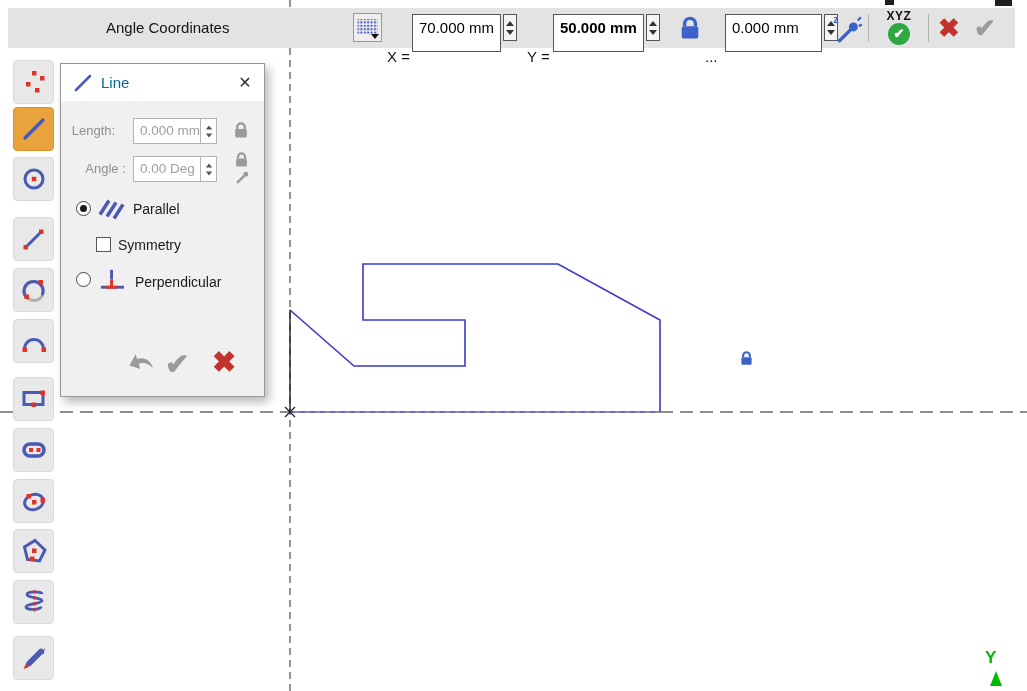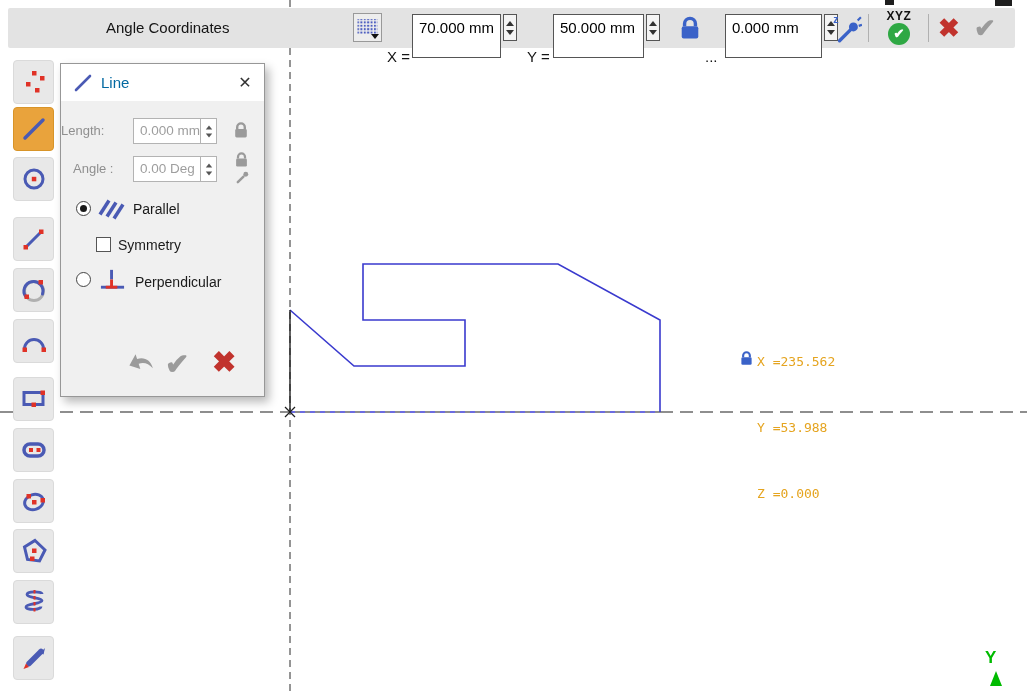--- a/index.html
+++ b/index.html
@@ -16,21 +16,21 @@
   .shape-dash{stroke:#6b6be0;stroke-width:2;stroke-dasharray:5 5;}
   .shape{stroke:var(--shape-blue,#3a3ace);stroke-width:1.6;fill:none;}
   .shape-dark{stroke:#1f1f1f;stroke-width:1.4;}
   .origin line{stroke:#1f1f1f;stroke-width:1.2;}
 
   
   #toolbar{left:8px;top:8px;width:1007px;height:40px;background:#e3e3e3;
            border-radius:2px;z-index:5;}
   .tb-text{font-size:15px;color:#141414;line-height:40px;white-space:nowrap;}
   .inputbox{height:25px;background:#fff;border:1px solid #555;display:flex;
-            align-items:center;padding:0 3px 17px 6px;font-size:15px;color:#000;}
+            align-items:center;padding:0 3px 11px 6px;font-size:15px;color:#000;}
   .inputbox input{border:none;outline:none;font:inherit;color:inherit;width:100%;
             background:transparent;padding:0;}
   .spin{width:14px;height:27px;border:1px solid #555;background:#f4f4f4;
         margin-left:2px;display:flex;flex-direction:column;align-items:center;
         justify-content:center;gap:4px;box-sizing:border-box;}
   .tri-up{width:0;height:0;border-left:4px solid transparent;
           border-right:4px solid transparent;border-bottom:5px solid #333;}
   .tri-dn{width:0;height:0;border-left:4px solid transparent;
           border-right:4px solid transparent;border-top:5px solid #333;}
   .wrap{display:flex;align-items:flex-start;}
@@ -59,21 +59,21 @@
   .rdl{stroke:var(--marker-red,#e03227);}
 
   
   #dialog{left:60px;top:63px;width:205px;height:334px;background:#f0f0f0;
           border:1px solid #979797;box-shadow:4px 5px 9px rgba(0,0,0,.28);
           z-index:6;box-sizing:border-box;}
   #dlg-header{left:0;top:0;width:100%;height:37px;background:#fff;}
   #dlg-title{left:40px;top:0;line-height:37px;font-size:15px;color:#0369a1;}
   #dlg-close{left:172px;top:7px;width:24px;height:24px;font-size:16px;color:#333;
              text-align:center;line-height:24px;}
-  .dlg-label{width:65px;text-align:left;font-size:13px;color:#8f8f8f;line-height:26px;}
+  .dlg-label{width:65px;text-align:center;font-size:13px;color:#8f8f8f;line-height:26px;}
   .dlg-input{left:72px;width:84px;height:26px;background:#fff;border:1px solid #b3b3b3;
              box-sizing:border-box;font-size:13.5px;color:#9e9e9e;line-height:24px;
              padding-left:6px;position:absolute;}
   .dlg-input input{border:none;outline:none;font:inherit;color:inherit;width:60px;
              background:transparent;padding:0;}
   .dlg-spin{position:absolute;right:0;top:0;bottom:0;width:15px;border-left:1px solid #b3b3b3;
              display:flex;flex-direction:column;align-items:center;justify-content:center;gap:3px;}
   .dlg-spin .tri-up{border-bottom-color:#555;transform:scale(.8);}
   .dlg-spin .tri-dn{border-top-color:#555;transform:scale(.8);}
   .radio{width:15px;height:15px;border:1.5px solid #444;border-radius:50%;
@@ -139,21 +139,21 @@
         <input value="70.000 mm" style="">
       </div>
       <div class="spin">
         <div class="tri-up"></div>
         <div class="tri-dn"></div>
       </div>
     </div>
 
     <div class="abs tb-text" style="left:519px;">Y =</div>
     <div class="abs wrap" style="left:545px;top:6px;">
-      <div class="inputbox" style="width:80px;">
+      <div class="inputbox" style="width:80px;font-weight:bold;">
         <input value="50.000 mm" style="">
       </div>
       <div class="spin">
         <div class="tri-up"></div>
         <div class="tri-dn"></div>
       </div>
     </div>
 
     <svg class="abs lock blue" style="left:672px;top:8px;" width="20" height="25" viewBox="0 0 14 17">
       <path class="shackle" d="M3.2 7V5.2a3.8 3.8 0 0 1 7.6 0V7"></path>
@@ -335,25 +335,20 @@
     </svg>
     <div class="abs opt-label" style="left:74px;top:210px;">Perpendicular</div>
 
     <svg class="abs" style="left:62px;top:284px;" width="33" height="34" viewBox="0 0 30 30">
       <path d="M5.5 12.5 L14 4.5 L14 9 C21 9 25.5 14 25 21.5 C22.5 16 19 13.5 14 13.6 L14 18.5 Z" fill="#9b9b9b" transform="rotate(-18 15 13)"></path>
     </svg>
     <div class="abs dlg-ok" style="left:104px;top:283px;">✔</div>
     <div class="abs dlg-x" style="left:151px;top:281px;">✖</div>
   </div>
 
-  <div id="readout" class="abs">
-    <div>X =235.562</div>
-    <div>Y =53.988</div>
-    <div>Z =0.000</div>
-  </div>
   <svg class="abs lock blue" style="left:740px;top:351px;z-index:2;" width="13" height="15" viewBox="0 0 14 17">
     <path class="shackle" d="M3.2 7V5.2a3.8 3.8 0 0 1 7.6 0V7"></path>
     <rect class="body" x="1.2" y="7" width="11.6" height="8.5" rx="1.4"></rect>
   </svg>
 
   <div id="y-ind-label" class="abs">Y</div>
   <div id="y-ind-tri" class="abs"></div>
 
   <div class="abs frag" style="left:885px;top:0;width:9px;height:5px;"></div>
   <div class="abs frag" style="left:995px;top:0;width:17px;height:6px;"></div>

